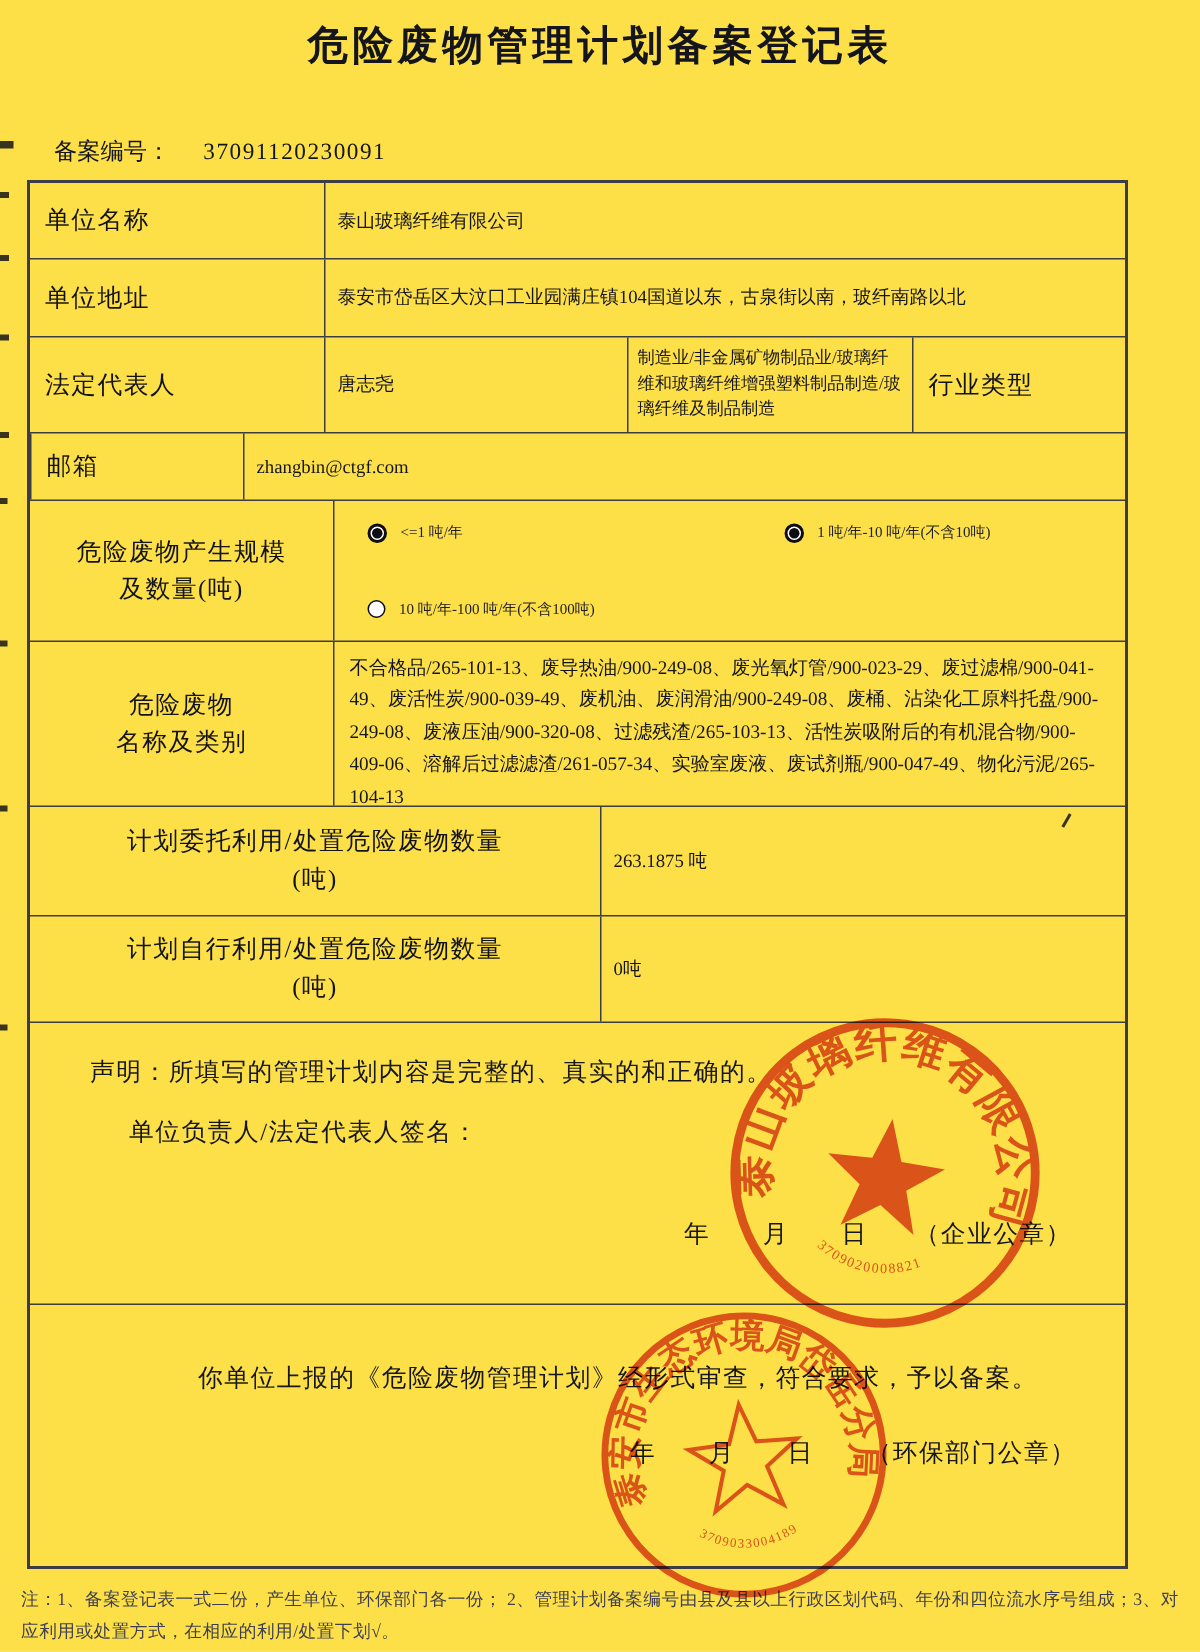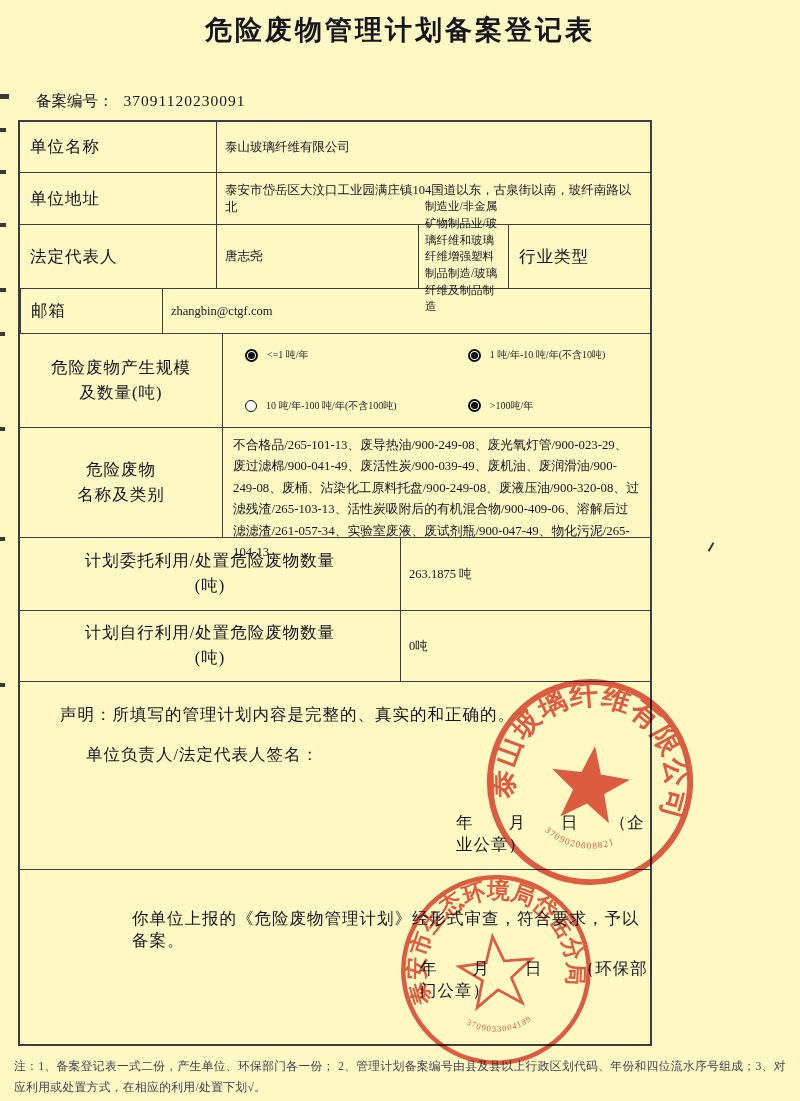--- a/index.html
+++ b/index.html
@@ -1,22 +1,22 @@
 <!DOCTYPE html>
 <html><head>
 <meta charset="utf-8">
 <style>
   html,body{margin:0;padding:0;background:#d8d8d8;}
-  .page{position:relative;width:800px;height:1101px;margin:0 auto;background:#fef9c3;
+  .page{position:relative;width:800px;height:1101px;margin:0 auto;background:#fde047;
         font-family:"Liberation Serif","DejaVu Serif",serif;color:#1e1e28;overflow:hidden;}
   .title{position:absolute;top:12px;left:0;right:0;text-align:center;
          font-size:27px;font-weight:bold;letter-spacing:3px;color:#15151d;}
   .filing{position:absolute;top:91px;left:36px;font-size:15.5px;color:#15151d;}
-  .filing .num{margin-left:10px;letter-spacing:1px;}
-  .table{position:absolute;top:120px;left:18px;width:634px;border:2px solid #3c3c44;box-sizing:border-box;}
+  .filing .num{margin-left:22px;letter-spacing:1px;}
+  .table{position:absolute;top:120px;left:18px;width:734px;border:2px solid #3c3c44;box-sizing:border-box;}
   .row{display:flex;border-top:1.5px solid #3c3c44;box-sizing:border-box;}
   .row.first{border-top:none;}
   .cell{border-left:1.5px solid #3c3c44;box-sizing:border-box;}
   .cell.firstcol{border-left:none;}
   .lab{display:flex;align-items:center;padding-left:10px;font-size:16.5px;
        letter-spacing:1px;white-space:pre-line;color:#121219;}
   .lab.center{justify-content:center;padding-left:0;text-align:center;line-height:1.5;}
   .val{display:flex;align-items:center;padding:4px 8px;font-size:12.5px;color:#15151f;}
   .val.tiny{font-size:11.5px;line-height:1.45;padding:3px 6px;}
   .opts{flex:1;display:grid;grid-template-columns:55% 45%;align-items:center;
@@ -77,24 +77,20 @@
           <span class="radio filled"></span>
           <span>&lt;=1 吨/年</span>
         </div>
         <div class="opt">
           <span class="radio filled"></span>
           <span>1 吨/年-10 吨/年(不含10吨)</span>
         </div>
         <div class="opt">
           <span class="radio hollow"></span>
           <span>10 吨/年-100 吨/年(不含100吨)</span>
-        </div>
-        <div class="opt">
-          <span class="radio filled"></span>
-          <span>&gt;100吨/年</span>
         </div>
       </div>
     </div>
 
     <div class="row" style="height:110px;">
       <div class="cell firstcol lab center" style="width:202px;">危险废物
 名称及类别</div>
       <div class="cell val wastetext" style="flex:1;">不合格品/265-101-13、废导热油/900-249-08、废光氧灯管/900-023-29、废过滤棉/900-041-49、废活性炭/900-039-49、废机油、废润滑油/900-249-08、废桶、沾染化工原料托盘/900-249-08、废液压油/900-320-08、过滤残渣/265-103-13、活性炭吸附后的有机混合物/900-409-06、溶解后过滤滤渣/261-057-34、实验室废液、废试剂瓶/900-047-49、物化污泥/265-104-13</div>
     </div>
 

